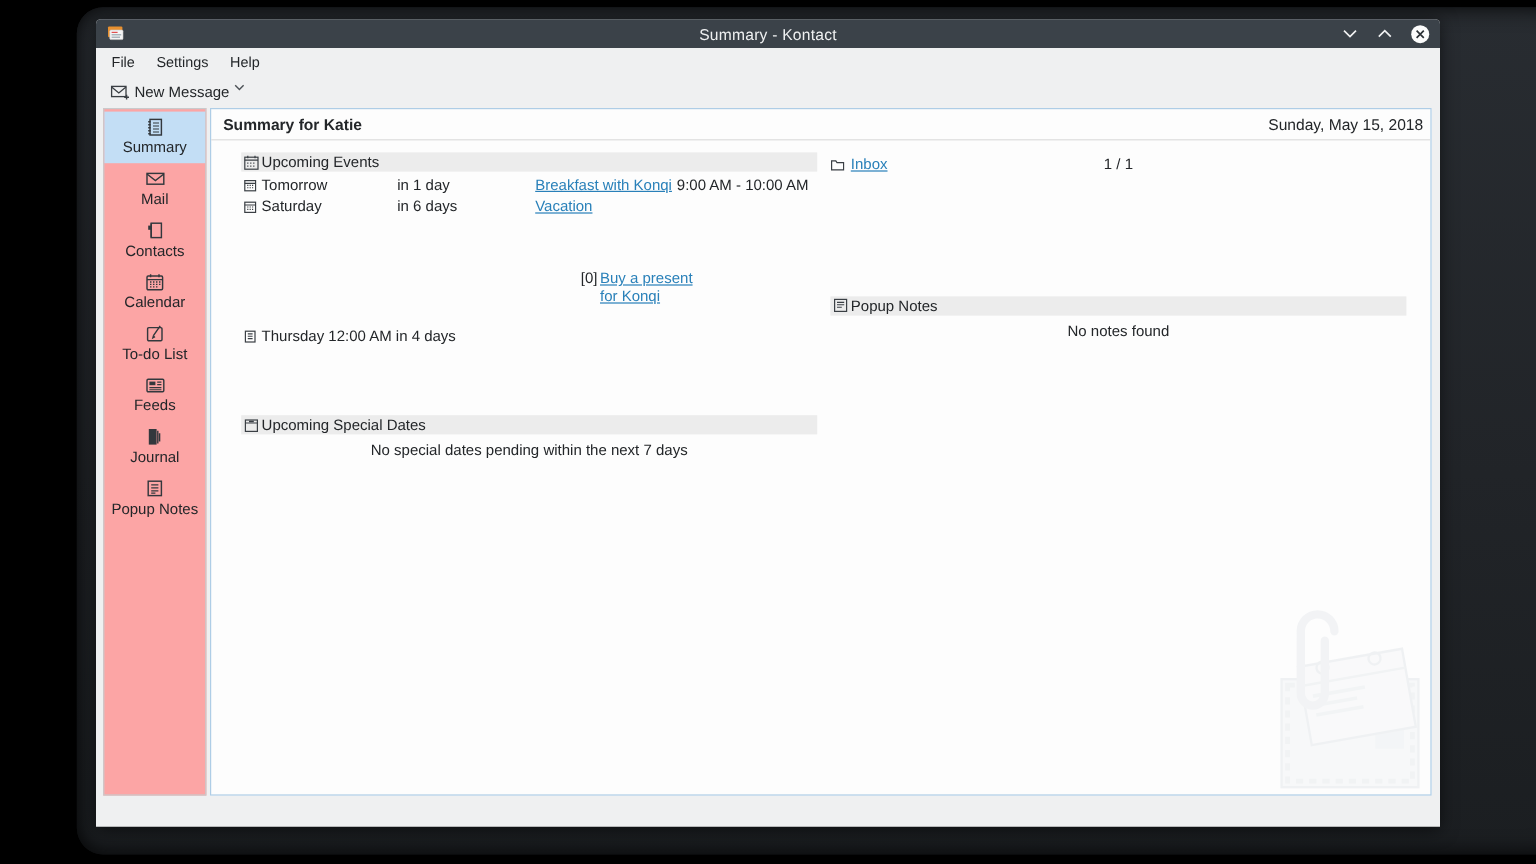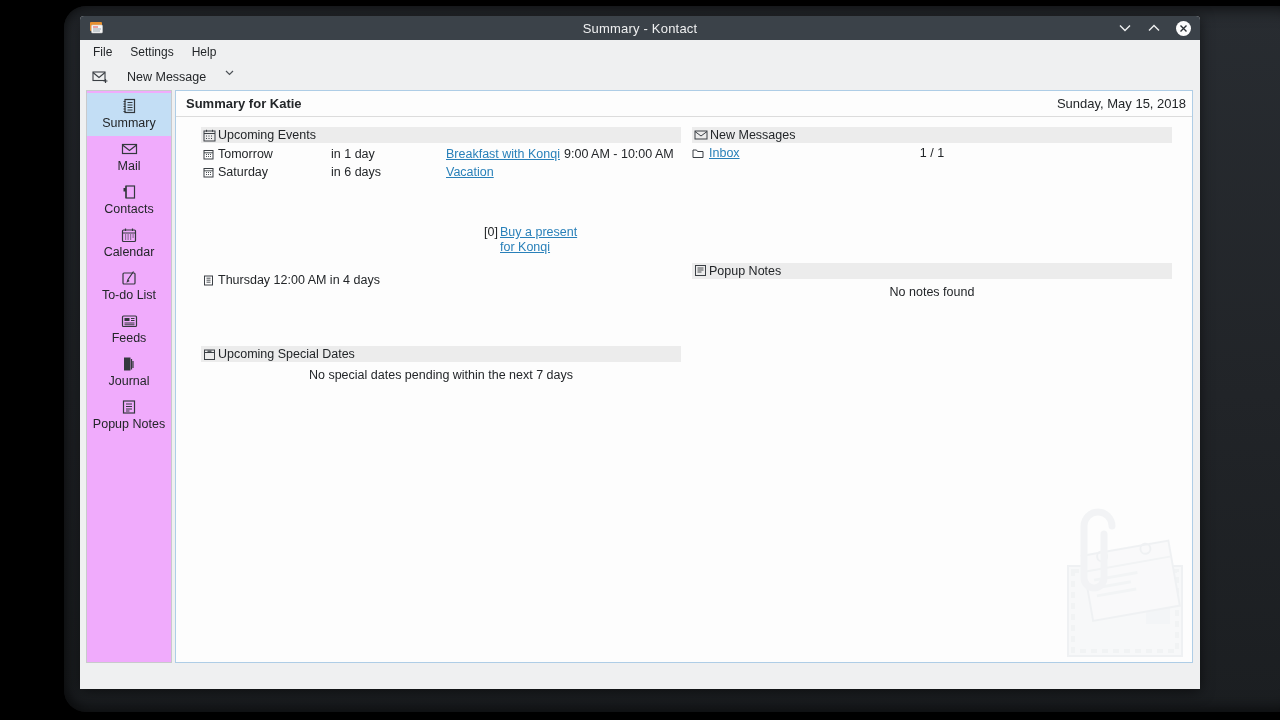--- a/index.html
+++ b/index.html
@@ -17,25 +17,25 @@
   .titlebar .title { position:absolute; left:0; right:0; text-align:center; color:#eff0f1;
                      font-size:13px; letter-spacing:.2px; }
   .tb-controls { margin-left:auto; display:flex; align-items:center; gap:13px; z-index:2; }
   .tb-btn { width:16px; height:16px; display:flex; align-items:center; justify-content:center; cursor:default; }
   .close-circle { width:15px; height:15px; border-radius:50%; background:#fcfcfc;
                   display:flex; align-items:center; justify-content:center; }
   
   .menubar { height:24px; display:flex; align-items:center; padding:0 4px; flex:0 0 auto; }
   .menu-item { font-size:12px; color:#232629; padding:3px 9px; cursor:default; }
   .toolbar { height:26px; display:flex; align-items:center; padding:0 8px; flex:0 0 auto; }
-  .tool-btn { display:flex; gap:19px; font-size:12.5px; color:#232629;
+  .tool-btn { display:flex; gap:4px; font-size:12.5px; color:#232629;
               padding:2px 4px; border-radius:2px; }
   
   .content-row { flex:1 1 auto; display:flex; margin:0 7px 26px 6px; min-height:0; }
-  .sidebar { width:86px; flex:0 0 86px; background:#f0abfc; border:1px solid #c8cacc;
+  .sidebar { width:86px; flex:0 0 86px; background:#fca5a5; border:1px solid #c8cacc;
              display:flex; flex-direction:column; padding-top:2px; }
   .side-item { display:flex; flex-direction:column; align-items:center; padding:5px 2px 6px;
                gap:3px; cursor:default; }
   .side-item .lbl { font-size:12.5px; color:#232629; line-height:13px; text-align:center; }
   .side-item.selected { background:#c3def5; }
   .main-panel { flex:1 1 auto; margin-left:3px; background:#fdfdfd; border:1px solid #aecde6;
                 position:relative; display:flex; flex-direction:column; min-width:0; }
   .main-header { height:26px; flex:0 0 auto; display:flex; align-items:center;
                  padding:0 6px 0 10px; border-bottom:1px solid #dcdcdc; }
   .main-header .mh-title { font-size:13px; font-weight:bold; color:#232629; }
@@ -294,29 +294,20 @@
               <div class="centered-empty">No special dates pending within the next 7 days</div>
             </div>
 
           </div>
 
           <div class="vsep"></div>
 
           <div class="col">
 
             <div class="sec-newmsg">
-              <div class="sec-header">
-                <span class="icon">
-                  <svg width="14" height="12" viewBox="0 0 14 12">
-                    <rect x="1" y="2" width="12" height="8" fill="none" stroke="#3a3f44" stroke-width="1"></rect>
-                    <polyline points="1,2.5 7,7 13,2.5" fill="none" stroke="#3a3f44" stroke-width="1"></polyline>
-                  </svg>
-                </span>
-                <span class="sh-title">New Messages</span>
-              </div>
               <div class="msg-grid">
                 <span class="msg-left">
                   <span class="icon">
                     <svg width="12" height="11" viewBox="0 0 12 11">
                         <path d="M1,2 h3.5 l1,1.5 H11 v6 H1 z" fill="none" stroke="#3a3f44" stroke-width="1"></path>
                       </svg>
                   </span>
                   <a class="link">Inbox</a>
                 </span>
                 <span>1 / 1</span>

